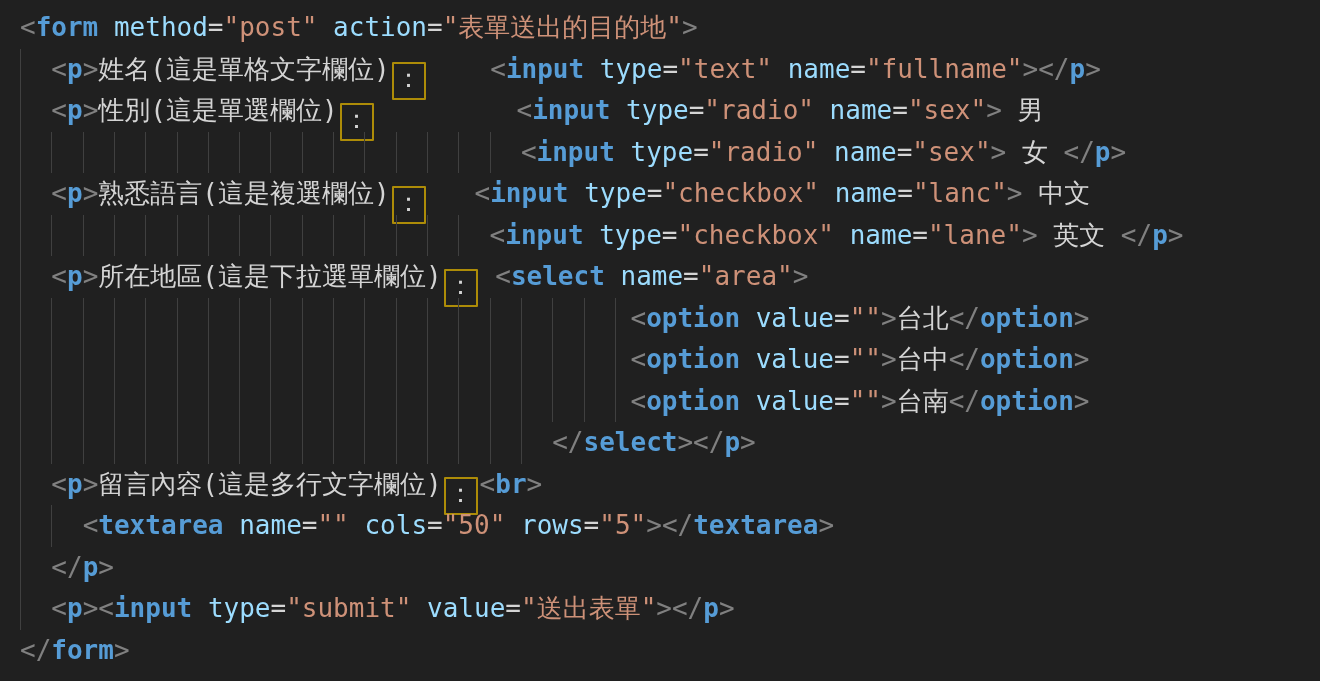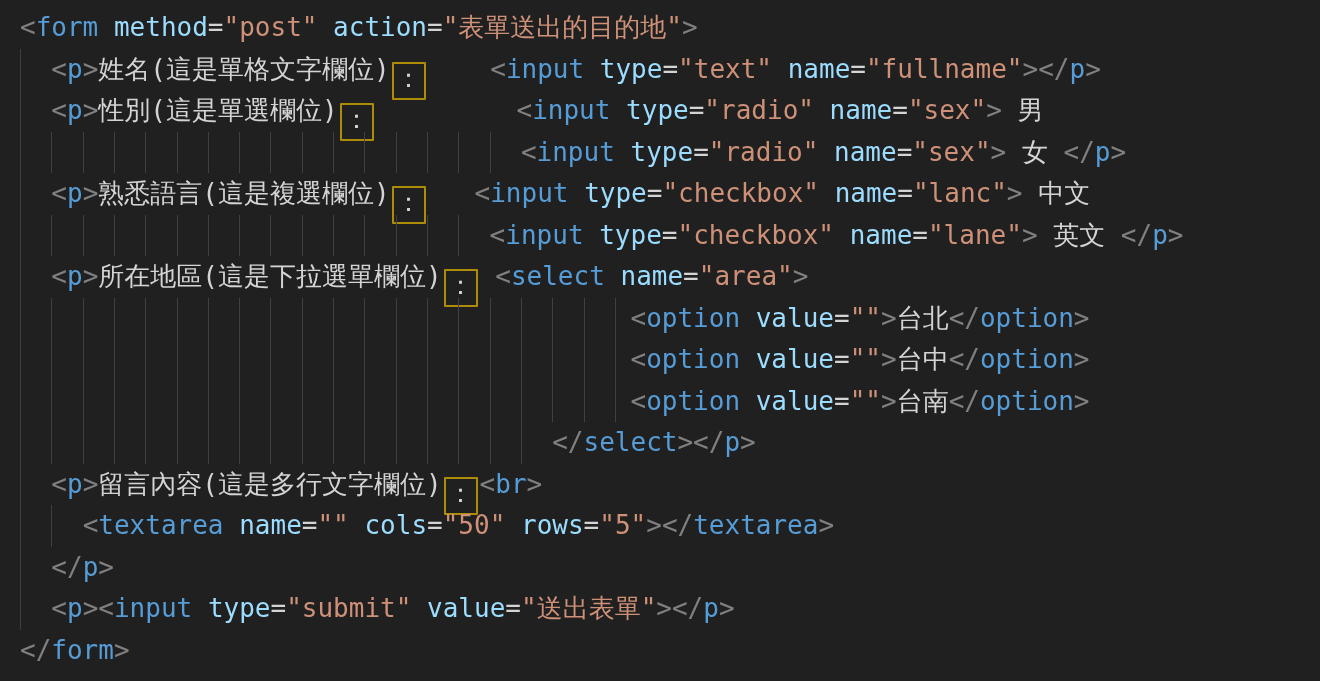--- a/index.html
+++ b/index.html
@@ -18,21 +18,21 @@
     font-size:26px;
     line-height:41.5px;
     white-space:pre;
     color:var(--fg);
     cursor:text;
   }
   .line{height:41.5px;white-space:pre;}
   .pl,.tx{color:var(--fg);}
   .eq{color:var(--fg);}
   .pu{color:var(--punct);}
-  .tg{color:var(--tag);}
+  .tg{color:var(--tag);font-weight:bold;}
   .at{color:var(--attr);}
   .st{color:var(--string);}
   .ws{
     display:inline-block;
     height:41.5px;
     vertical-align:top;
     background-image:repeating-linear-gradient(to right, var(--guide) 0 1px, transparent 1px 2ch);
   }
   .cb{
     display:inline-block;

